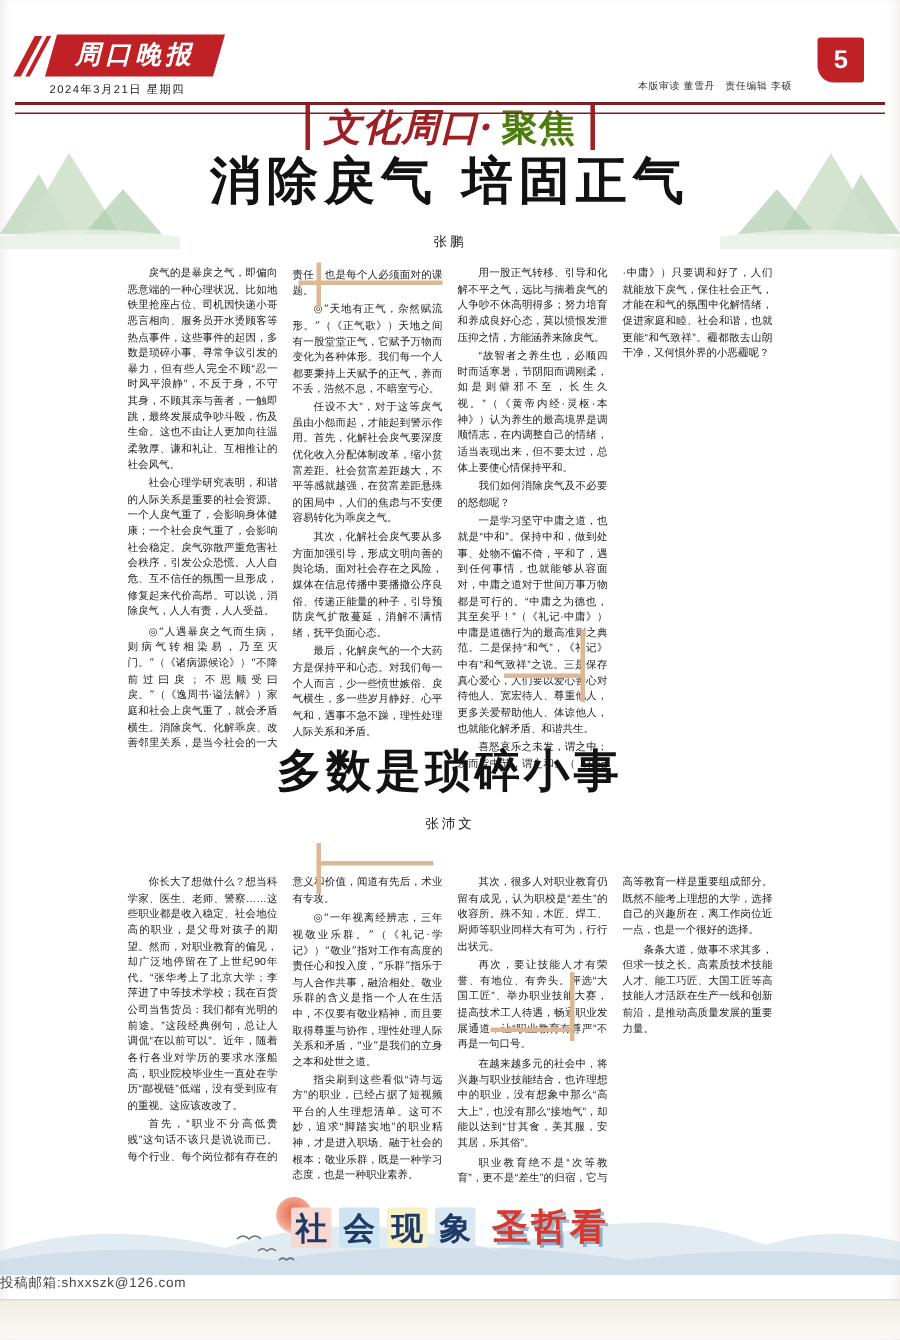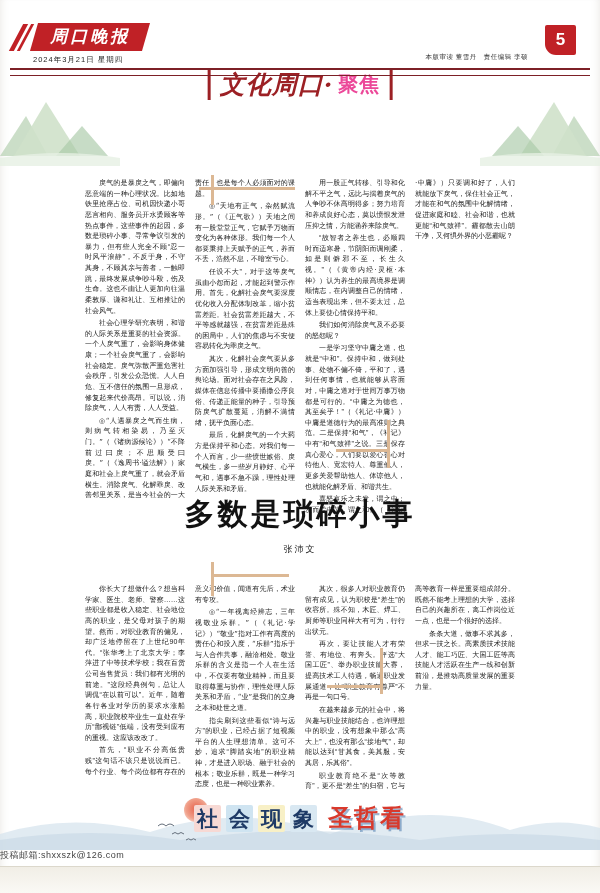--- a/index.html
+++ b/index.html
@@ -10,21 +10,21 @@
   .logo-wrap{position:absolute;left:16px;top:23px;display:flex;align-items:center;}
   .logo-slash{width:5px;height:27px;background:#c02126;transform:skewX(-28deg);margin-right:3px;}
   .logo-slash.s2{width:3px;}
   .logo-banner{background:#c02126;transform:skewX(-16deg);padding:2px 16px 3px 16px;margin-left:4px;}
   .logo-text{display:inline-block;transform:skewX(16deg);color:#fff;font-family:"DejaVu Serif",serif;
              font-style:italic;font-weight:bold;font-size:17px;letter-spacing:3px;white-space:nowrap;}
   .date-line{position:absolute;left:33px;top:55px;font-size:7.5px;color:#222;letter-spacing:1px;}
   .section-title{position:absolute;left:50%;top:27px;transform:translateX(-50%);display:flex;align-items:center;gap:9px;white-space:nowrap;margin-top:41px;}
   .sec-bar{width:3px;height:30px;background:#9c2024;}
   .sec-red{font-family:"DejaVu Serif",serif;font-style:italic;font-weight:bold;font-size:25px;color:#9c2024;letter-spacing:1px;}
-  .sec-black{font-family:Liberation Sans, sans-serif;font-weight:bold;font-size:20px;color:#ec4899;letter-spacing:1px;margin-left:-4px;}
+  .sec-black{font-family:Liberation Sans, sans-serif;font-weight:bold;font-size:24px;color:#4d7c0f;letter-spacing:1px;margin-left:-4px;}
   .credits{position:absolute;right:72px;top:53px;font-size:6.5px;color:#333;letter-spacing:.5px;}
   .pagenum{position:absolute;right:24px;top:25px;width:31px;height:30px;background:#c02126;color:#fff;
            font-size:17px;font-weight:bold;display:flex;align-items:center;justify-content:center;
            border-radius:2px 2px 2px 11px;}
   .header-rule{position:absolute;left:10px;right:10px;top:68px;height:5px;
                border-top:2.5px solid #7d2026;border-bottom:1.5px solid #7d2026;}
   
   .a-title{position:absolute;left:0;width:100%;text-align:center;font-family:"DejaVu Sans",sans-serif;
            font-weight:900;color:#121212;white-space:nowrap;}
   .a1-title{top:98px;font-size:34px;letter-spacing:4px;}
@@ -90,20 +90,22 @@
     <path d="M56 68 L82 38 L108 68 Z" fill="#a9c9a7" opacity="0.65"></path>
     <path d="M0 70 Q60 60 120 70 L120 78 L0 78 Z" fill="#e6f0e3" opacity="0.8"></path>
   </svg>
   <svg class="mount right" viewBox="0 0 120 78">
     <path d="M120 68 L94 28 L72 68 Z" fill="#b9d3b5" opacity="0.75"></path>
     <path d="M106 68 L74 14 L40 68 Z" fill="#cfe1ca" opacity="0.9"></path>
     <path d="M64 68 L38 38 L12 68 Z" fill="#a9c9a7" opacity="0.65"></path>
     <path d="M120 70 Q60 60 0 70 L0 78 L120 78 Z" fill="#e6f0e3" opacity="0.8"></path>
   </svg>
 
+  <div class="a-title a1-title">消除戾气 培固正气</div>
+  <div class="a-author a1-author">张鹏</div>
 
   <div class="body-cols a1-body">
     <p>戾气的是暴戾之气，即偏向恶意端的一种心理状况。比如地铁里抢座占位、司机因快递小哥恶言相向、服务员开水烫顾客等热点事件，这些事件的起因，多数是琐碎小事、寻常争议引发的暴力，但有些人完全不顾“忍一时风平浪静”，不反于身，不守其身，不顾其亲与善者，一触即跳，最终发展成争吵斗殴，伤及生命。这也不由让人更加向往温柔敦厚、谦和礼让、互相推让的社会风气。</p>
     <p>社会心理学研究表明，和谐的人际关系是重要的社会资源。一个人戾气重了，会影响身体健康；一个社会戾气重了，会影响社会稳定。戾气弥散严重危害社会秩序，引发公众恐慌。人人自危、互不信任的氛围一旦形成，修复起来代价高昂。可以说，消除戾气，人人有责，人人受益。</p>
     <p class="quote">◎“人遇暴戾之气而生病，则病气转相染易，乃至灭门。”（《诸病源候论》）“不降前过曰戾；不思顺受曰戾。”（《逸周书·谥法解》）家庭和社会上戾气重了，就会矛盾横生。消除戾气、化解乖戾、改善邻里关系，是当今社会的一大责任，也是每个人必须面对的课题。</p>
     <p class="quote">◎“天地有正气，杂然赋流形。”（《正气歌》）天地之间有一股堂堂正气，它赋予万物而变化为各种体形。我们每一个人都要秉持上天赋予的正气，养而不丢，浩然不息，不暗室亏心。</p>
     <p>任设不大”，对于这等戾气虽由小怨而起，才能起到警示作用。首先，化解社会戾气要深度优化收入分配体制改革，缩小贫富差距。社会贫富差距越大，不平等感就越强，在贫富差距悬殊的困局中，人们的焦虑与不安便容易转化为乖戾之气。</p>
     <p>其次，化解社会戾气要从多方面加强引导，形成文明向善的舆论场。面对社会存在之风险，媒体在信息传播中要播撒公序良俗、传递正能量的种子，引导预防戾气扩散蔓延，消解不满情绪，抚平负面心态。</p>
     <p>最后，化解戾气的一个大药方是保持平和心态。对我们每一个人而言，少一些愤世嫉俗、戾气横生，多一些岁月静好、心平气和，遇事不急不躁，理性处理人际关系和矛盾。</p>
     <p>用一股正气转移、引导和化解不平之气，远比与揣着戾气的人争吵不休高明得多；努力培育和养成良好心态，莫以愤恨发泄压抑之情，方能涵养来除戾气。</p>

